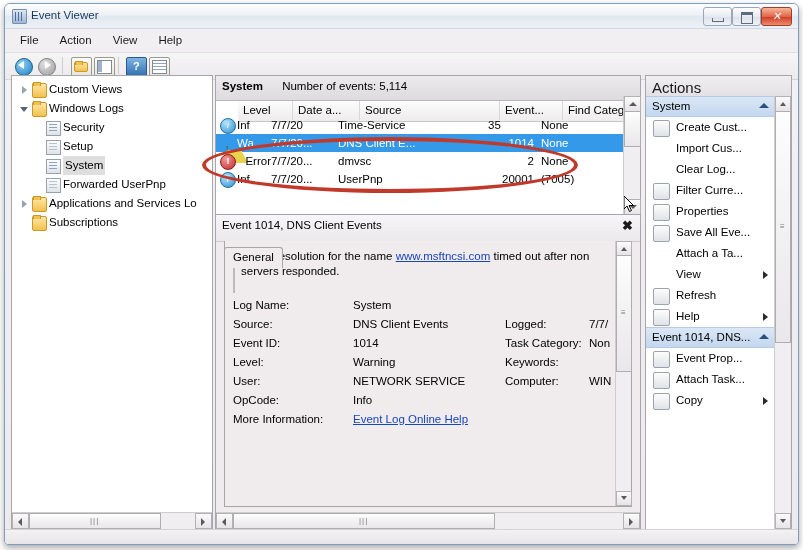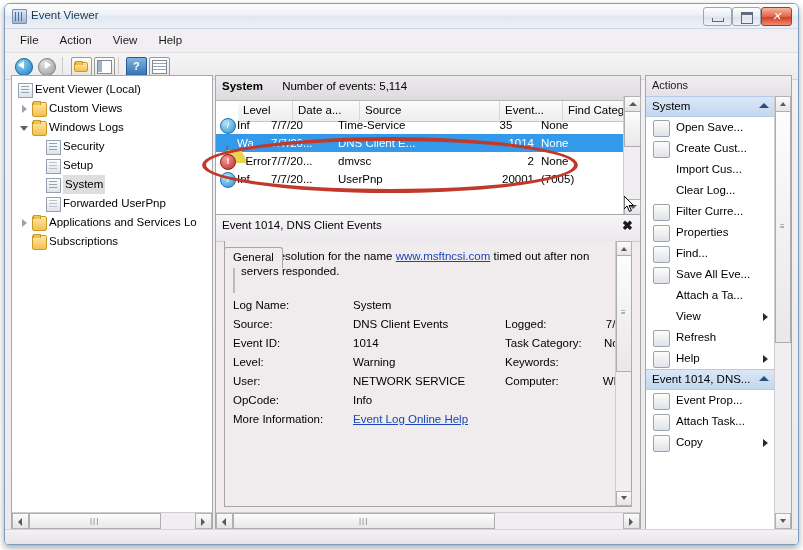--- a/index.html
+++ b/index.html
@@ -49,21 +49,21 @@
   .navarr{position:absolute;top:4px;width:0;height:0;border-top:4px solid transparent;border-bottom:4px solid transparent;}
   #tb-icons .ic{position:absolute;top:4px;width:19px;height:18px;border:1px solid #9a9a8d;
     background:linear-gradient(#fdfdfa,#e6e4da);border-radius:2px;}
   .ic .inner{position:absolute;left:2px;top:2px;right:2px;bottom:2px;}
 
   
   #content{position:absolute;left:0;top:71px;right:0;bottom:14px;}
 
   .pane{position:absolute;top:0;bottom:0;background:#fff;border:1px solid #a7a6aa;}
   .pane-hdr{height:19px;background:linear-gradient(#f0eef0,#e3e0e3);border-bottom:1px solid #c8c5c8;
-    font-size:11px;padding:3px 0 0 6px;color:#1a1a1a;}
+    font-size:15px;padding:3px 0 0 6px;color:#1a1a1a;}
 
   
   #tree-pane{left:6px;width:200px;}
   #tree{position:absolute;left:0;top:0;right:0;bottom:18px;overflow:hidden;padding:4px 0 0 2px;}
   .tnode{position:relative;height:19px;line-height:19px;font-size:11.5px;white-space:nowrap;padding-left:2px;}
   .tnode .exp{position:absolute;width:0;height:0;top:6px;}
   .tnode .tico{position:absolute;top:3px;width:13px;height:13px;}
   .tnode .tlabel{position:absolute;top:0;}
   .tnode.sel .tlabel{background:#dedede;padding:0 2px;}
 
@@ -117,21 +117,21 @@
   .tab{position:absolute;top:0;height:19px;line-height:18px;font-size:11.5px;padding:0 8px;
     border:1px solid #a8a5a8;border-bottom:none;border-radius:3px 3px 0 0;
     background:linear-gradient(#fbfafb,#eeecee);}
   .tab.active{background:#f0ecee;border-color:#a8a5a8;z-index:2;height:20px;}
   #detail-body{position:absolute;left:8px;right:8px;top:26px;bottom:22px;background:#f0ecee;
     border:1px solid #a8a5a8;border-top:none;}
   #msgbox{position:absolute;left:8px;right:24px;top:8px;height:44px;background:#f0ecee;
     border-left:2px solid #bdbabd;padding-left:6px;font-size:11.5px;line-height:15px;}
   a.lnk{color:#1a46b8;text-decoration:underline;}
   #props{position:absolute;left:8px;right:24px;top:58px;bottom:4px;font-size:11.5px;}
-  .prow{position:relative;height:19px;text-align:right;}
+  .prow{position:relative;height:19px;}
   .prow .pl{position:absolute;left:0;top:0;}
   .prow .pv{position:absolute;left:120px;top:0;}
   .prow .pl2{position:absolute;left:272px;top:0;}
   .prow .pv2{position:absolute;left:356px;top:0;white-space:nowrap;overflow:hidden;width:36px;}
 
   
   #actions-pane{right:6px;width:145px;}
   #act-list{position:absolute;left:0;right:15px;top:20px;bottom:0;overflow:hidden;}
   .act-grp{position:relative;height:19px;line-height:19px;font-size:11.5px;padding-left:6px;
     background:linear-gradient(#dbe7f6,#c3d7ef);border-top:1px solid #b4cae6;border-bottom:1px solid #b4cae6;}
@@ -205,24 +205,20 @@
           background:repeating-linear-gradient(#8fa3bc 0 1px,transparent 1px 3px);"></span>
       </div>
     </div>
   </div>
 
   <div id="content">
 
     <div class="pane" id="tree-pane">
       <div id="tree">
           <div class="tnode">
-            <span class="tico logico" style="left:4px;"></span>
-            <span class="tlabel" style="left:21px;">Event Viewer (Local)</span>
-          </div>
-          <div class="tnode">
             <span class="exp" style="left:8px;border-top:4px solid transparent;border-bottom:4px solid transparent;border-left:5px solid #9aa3ad;"></span>
             <span class="tico fold" style="left:18px;"></span>
             <span class="tlabel" style="left:35px;">Custom Views</span>
           </div>
           <div class="tnode">
             <span class="exp" style="left:6px;top:8px;border-left:4px solid transparent;border-right:4px solid transparent;border-top:5px solid #5a6570;"></span>
             <span class="tico fold" style="left:18px;"></span>
             <span class="tlabel" style="left:35px;">Windows Logs</span>
           </div>
           <div class="tnode">
@@ -277,21 +273,21 @@
           <div class="col" style="left:122px;width:140px;">Source</div>
           <div class="col" style="left:262px;width:63px;">Event...</div>
           <div class="col" style="left:325px;width:110px;">Find Category</div>
         </div>
         <div id="rows">
             <div class="erow">
               <span class="lvlico ico-info">i</span>
               <span class="c" style="left:21px;width:34px;">Inf</span>
               <span class="c" style="left:55px;width:67px;">7/7/20</span>
               <span class="c" style="left:122px;width:140px;">Time-Service</span>
-              <span class="c" style="left:262px;width:56px;text-align:center;">35</span>
+              <span class="c" style="left:272px;width:56px;text-align:left;">35</span>
               <span class="c" style="left:325px;width:110px;">None</span>
             </div>
             <div class="erow sel">
               <span class="lvlico ico-warn"></span>
               <span class="c" style="left:21px;width:34px;">Wa...</span>
               <span class="c" style="left:55px;width:67px;">7/7/20...</span>
               <span class="c" style="left:122px;width:140px;">DNS Client E...</span>
               <span class="c" style="left:262px;width:56px;text-align:right;">1014</span>
               <span class="c" style="left:325px;width:110px;">None</span>
             </div>
@@ -403,27 +399,25 @@
             <span class="sb-grip" style="left:125px;top:2px;">|||</span>
           </div>
         </div>
       </div>
     </div>
 
     <div class="pane" id="actions-pane">
       <div class="pane-hdr">Actions</div>
       <div id="act-list">
           <div class="act-grp"><span>System</span><span class="chev"></span></div>
-          <div class="act"><span class="aico" style="background:linear-gradient(#fdfdfa,#dfe2e8);border:1px solid #9aa3ae;border-radius:2px;"></span><span>Open Save...</span></div>
           <div class="act"><span class="aico" style="background:linear-gradient(#fdfdfa,#dfe2e8);border:1px solid #9aa3ae;border-radius:2px;"></span><span>Create Cust...</span></div>
           <div class="act"><span>Import Cus...</span></div>
           <div class="act"><span>Clear Log...</span></div>
           <div class="act"><span class="aico" style="background:linear-gradient(#fdfdfa,#dfe2e8);border:1px solid #9aa3ae;border-radius:2px;"></span><span>Filter Curre...</span></div>
           <div class="act"><span class="aico" style="background:linear-gradient(#fdfdfa,#dfe2e8);border:1px solid #9aa3ae;border-radius:2px;"></span><span>Properties</span></div>
-          <div class="act"><span class="aico" style="background:linear-gradient(#fdfdfa,#dfe2e8);border:1px solid #9aa3ae;border-radius:2px;"></span><span>Find...</span></div>
           <div class="act"><span class="aico" style="background:linear-gradient(#fdfdfa,#dfe2e8);border:1px solid #9aa3ae;border-radius:2px;"></span><span>Save All Eve...</span></div>
           <div class="act"><span>Attach a Ta...</span></div>
           <div class="act"><span>View</span><span class="sub"></span></div>
           <div class="act"><span class="aico" style="background:linear-gradient(#fdfdfa,#dfe2e8);border:1px solid #9aa3ae;border-radius:2px;"></span><span>Refresh</span></div>
           <div class="act"><span class="aico" style="background:linear-gradient(#fdfdfa,#dfe2e8);border:1px solid #9aa3ae;border-radius:2px;"></span><span>Help</span><span class="sub"></span></div>
           <div class="act-grp"><span>Event 1014, DNS...</span><span class="chev"></span></div>
           <div class="act"><span class="aico" style="background:linear-gradient(#fdfdfa,#dfe2e8);border:1px solid #9aa3ae;border-radius:2px;"></span><span>Event Prop...</span></div>
           <div class="act"><span class="aico" style="background:linear-gradient(#fdfdfa,#dfe2e8);border:1px solid #9aa3ae;border-radius:2px;"></span><span>Attach Task...</span></div>
           <div class="act"><span class="aico" style="background:linear-gradient(#fdfdfa,#dfe2e8);border:1px solid #9aa3ae;border-radius:2px;"></span><span>Copy</span><span class="sub"></span></div>
         </div>

